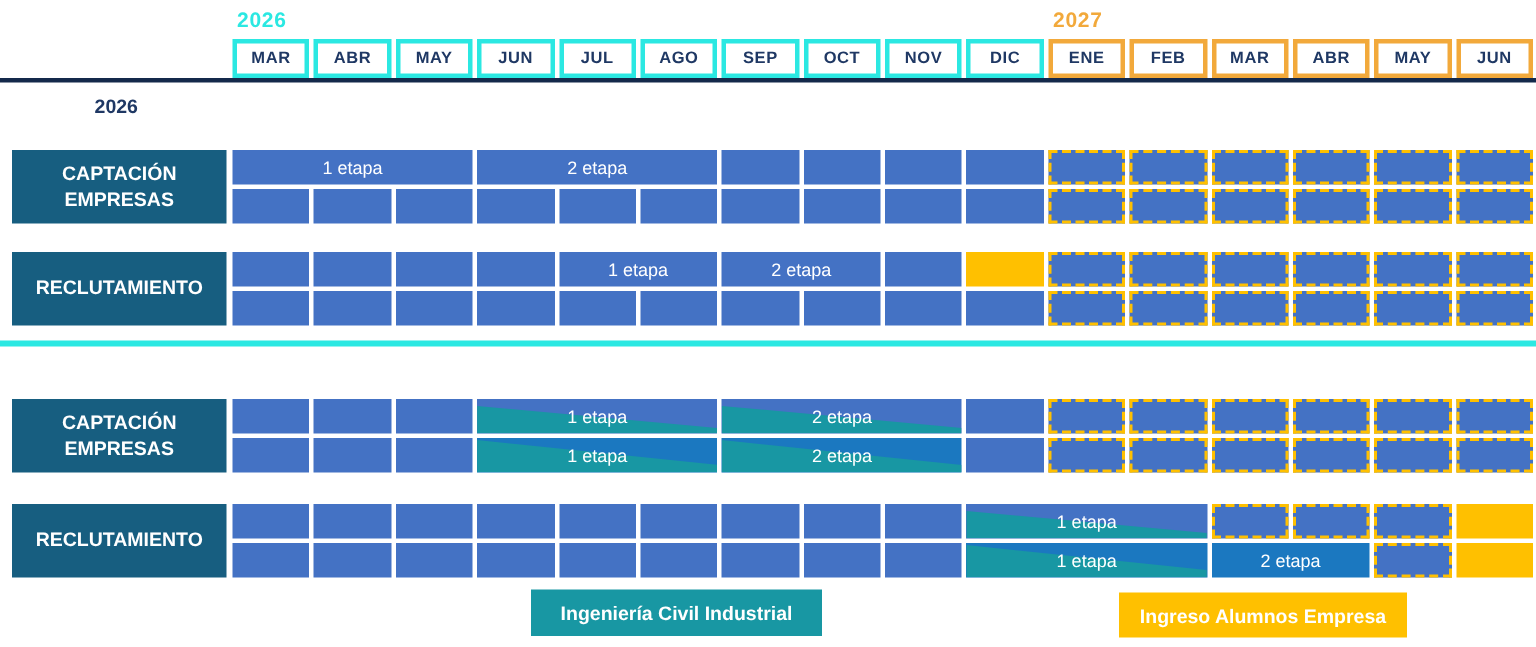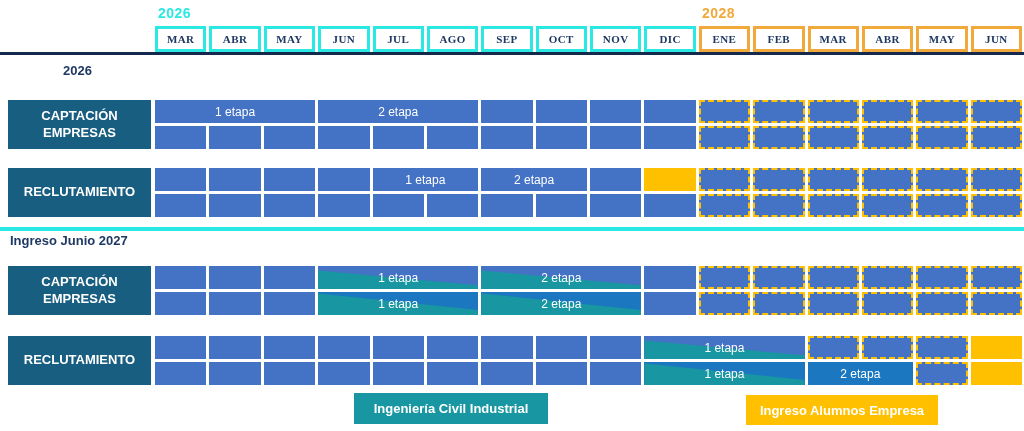--- a/index.html
+++ b/index.html
@@ -6,21 +6,21 @@
   .canvas { position:relative; width:1024px; height:431px; background:#ffffff;
             font-family:"Liberation Sans", sans-serif; overflow:hidden; }
 
   .year { position:absolute; top:5px; font-weight:bold; font-size:14px; letter-spacing:.5px; }
   .year-2026 { left:158px; color:#2BE8E2; }
   .year-2027 { left:702px; color:#F2A93B; }
 
   .months { position:absolute; left:155px; top:26px; width:867px; height:26px;
             display:grid; grid-template-columns:repeat(16,1fr); gap:3px; box-sizing:border-box; }
   .month { border:3px solid #2BE8E2; display:flex; align-items:center; justify-content:center;
-           font-weight:bold; font-size:11px; color:#1F3864; letter-spacing:.4px; box-sizing:border-box; background:#fff;font-family:Liberation Serif, serif; }
+           font-weight:bold; font-size:11px; color:#1F3864; letter-spacing:.4px; box-sizing:border-box; background:#fff; }
   .month.o { border-color:#F2A93B; }
 
   .hline { position:absolute; left:0; width:1024px; }
   .line-top { top:52px; height:3px; background:#14294B; }
   .line-mid { top:227px; height:4px; background:#2BE8E2; }
 
   .sec-title { position:absolute; color:#1F3864; font-weight:bold; font-size:13px; }
   .title-s1 { left:0; top:63px; width:155px; text-align:center; line-height:1.3; }
   .title-s2 { left:10px; top:233px; }
 
@@ -54,21 +54,21 @@
   .chip-info    { left:150px; top:397px; width:197px; height:27px; background:#4472C4; }
   .chip-indu    { left:354px; top:393px; width:194px; height:31px; background:#1897A3; }
   .chip-ingreso { left:746px; top:395px; width:192px; height:30px; background:#FFC000; }
 </style>
 </head>
 <body>
 
 <div class="canvas">
 
   <div class="year year-2026">2026</div>
-  <div class="year year-2027">2028</div>
+  <div class="year year-2027">2027</div>
 
   <div class="months" id="months">
       <div class="month">MAR</div>
       <div class="month">ABR</div>
       <div class="month">MAY</div>
       <div class="month">JUN</div>
       <div class="month">JUL</div>
       <div class="month">AGO</div>
       <div class="month">SEP</div>
       <div class="month">OCT</div>
@@ -169,21 +169,20 @@
           <div class="seg st-ydash" style="grid-column: span 1;"></div>
           <div class="seg st-ydash" style="grid-column: span 1;"></div>
           <div class="seg st-ydash" style="grid-column: span 1;"></div>
           <div class="seg st-ydash" style="grid-column: span 1;"></div>
         </div>
       </div>
   </div>
 
   <div class="hline line-mid"></div>
 
-  <div class="sec-title title-s2">Ingreso Junio 2027</div>
 
   <div class="group g2a">
     <div class="glabel">CAPTACIÓN EMPRESAS</div>
     <div class="rows">
         <div class="row">
           <div class="seg st-blue" style="grid-column: span 1;"></div>
           <div class="seg st-blue" style="grid-column: span 1;"></div>
           <div class="seg st-blue" style="grid-column: span 1;"></div>
           <div class="seg st-splitA" style="grid-column: span 3;">
             <span>1 etapa</span>

